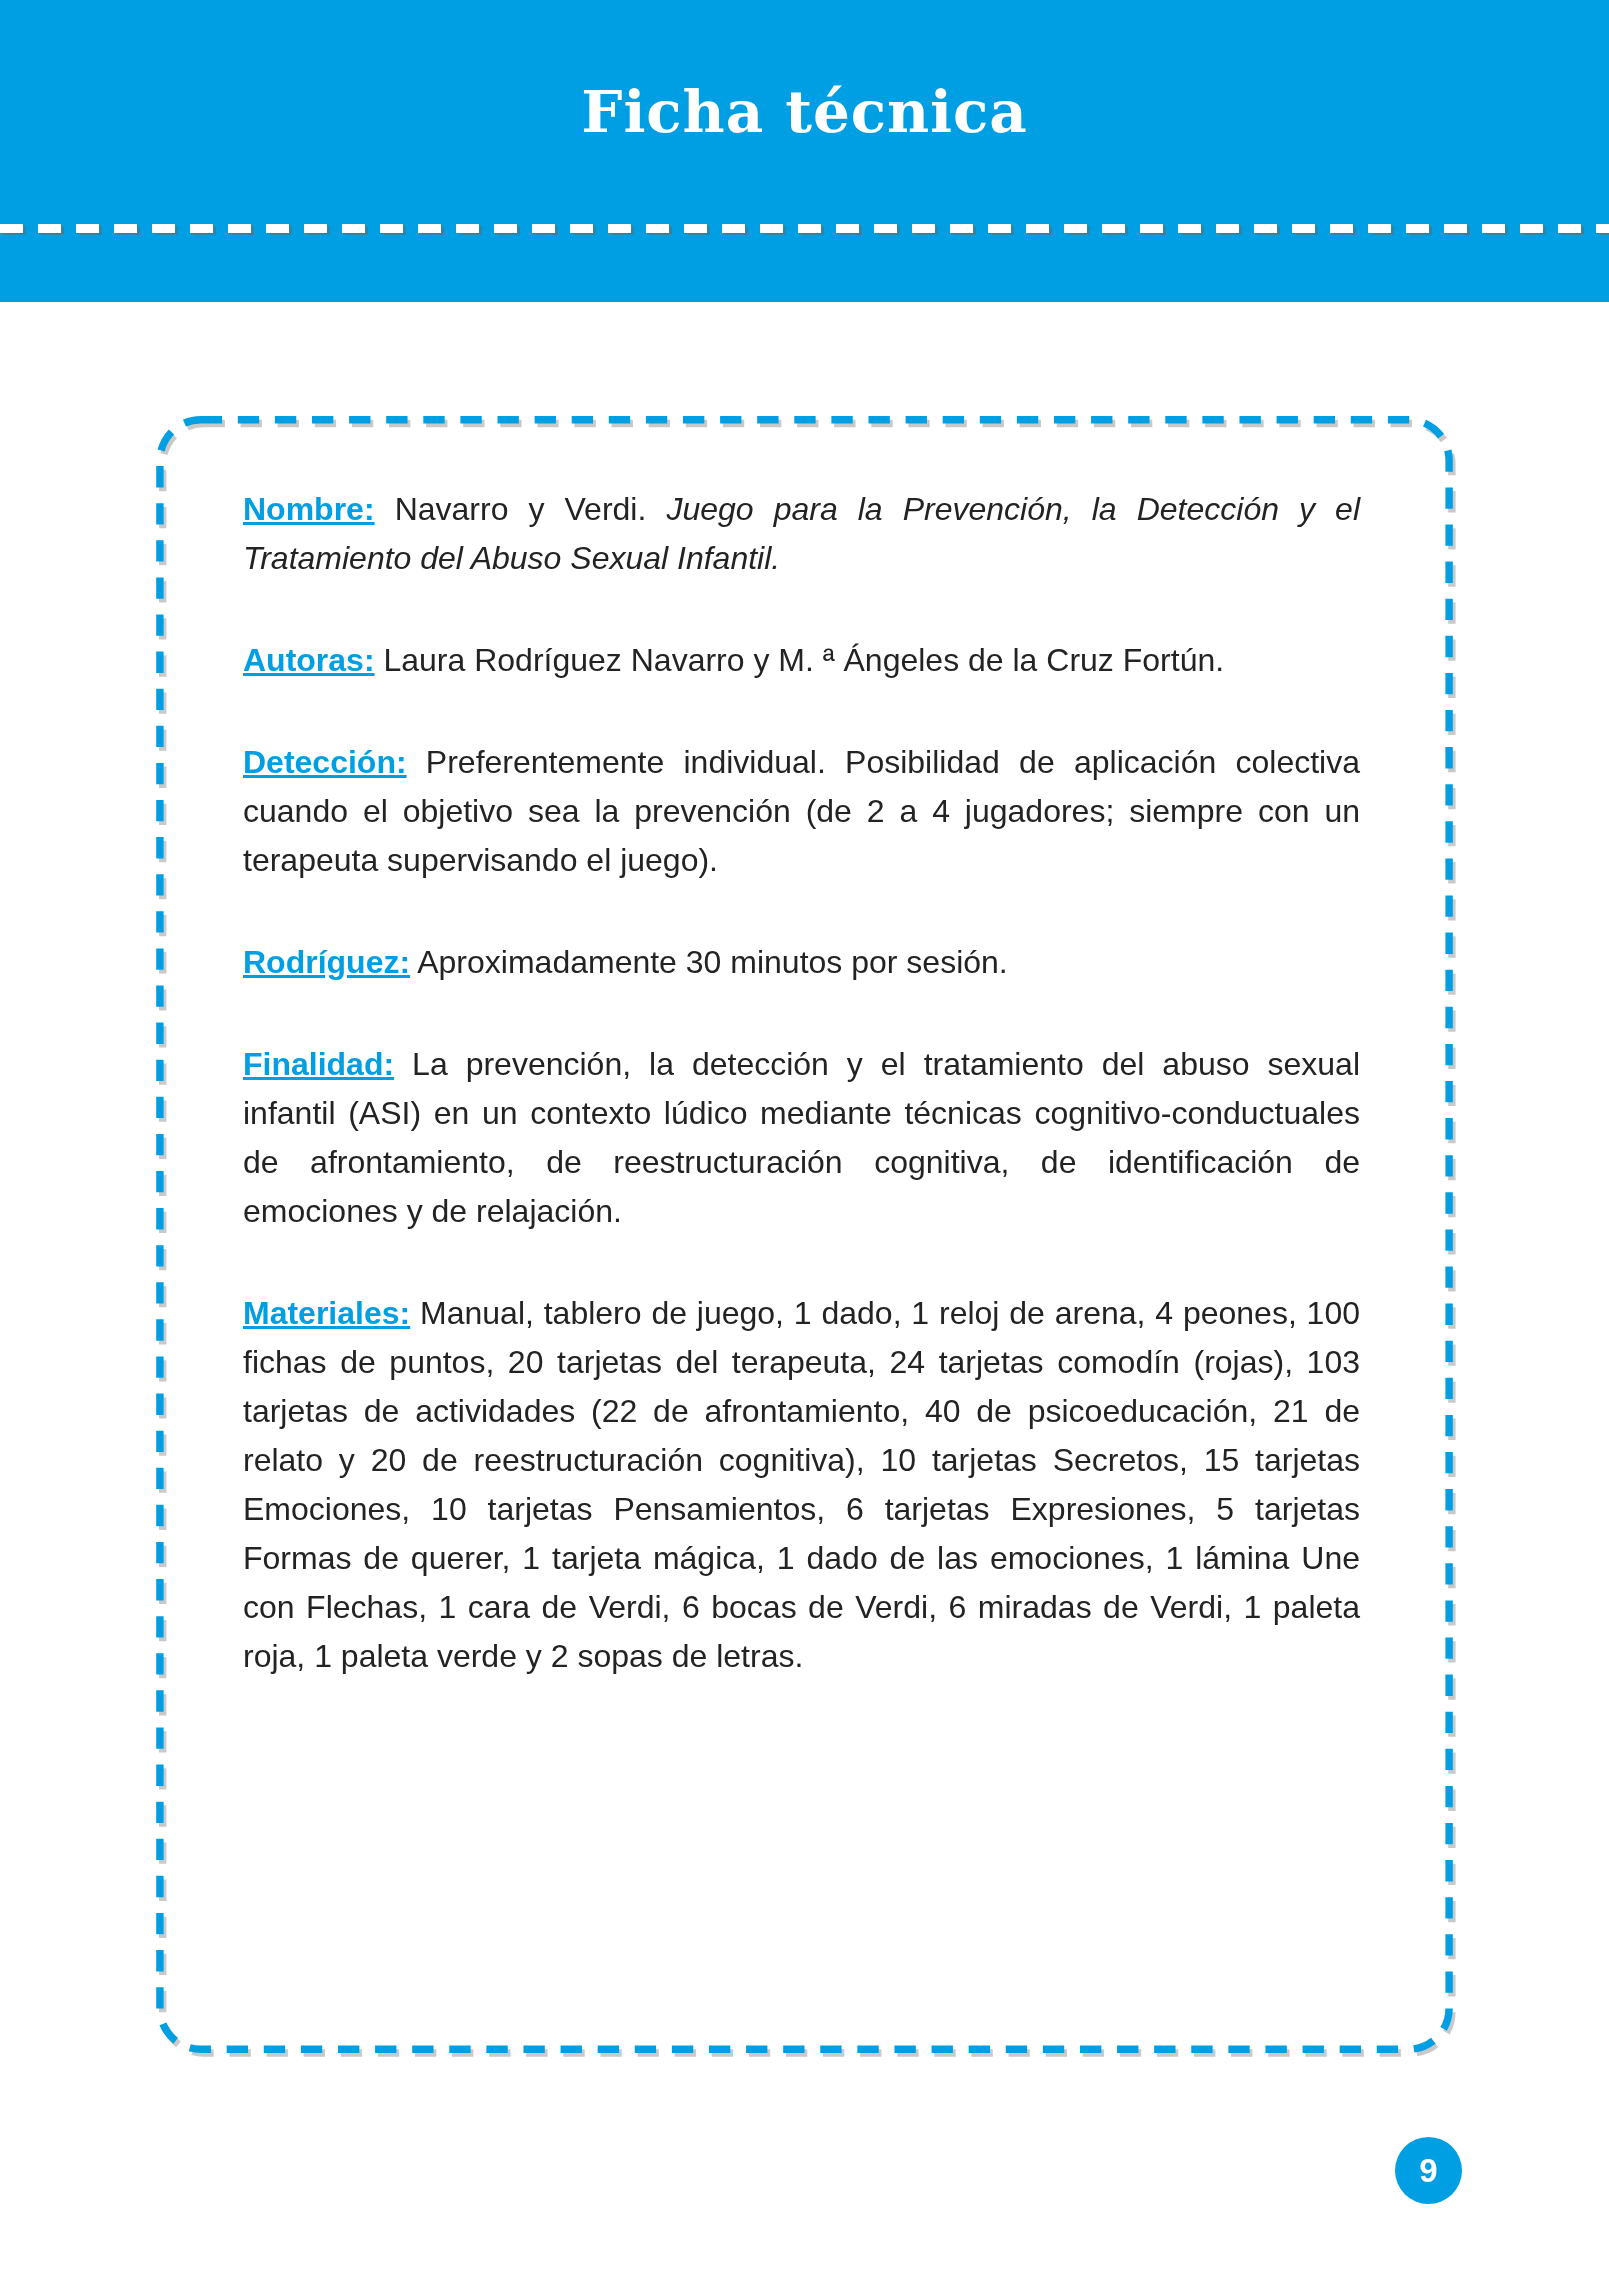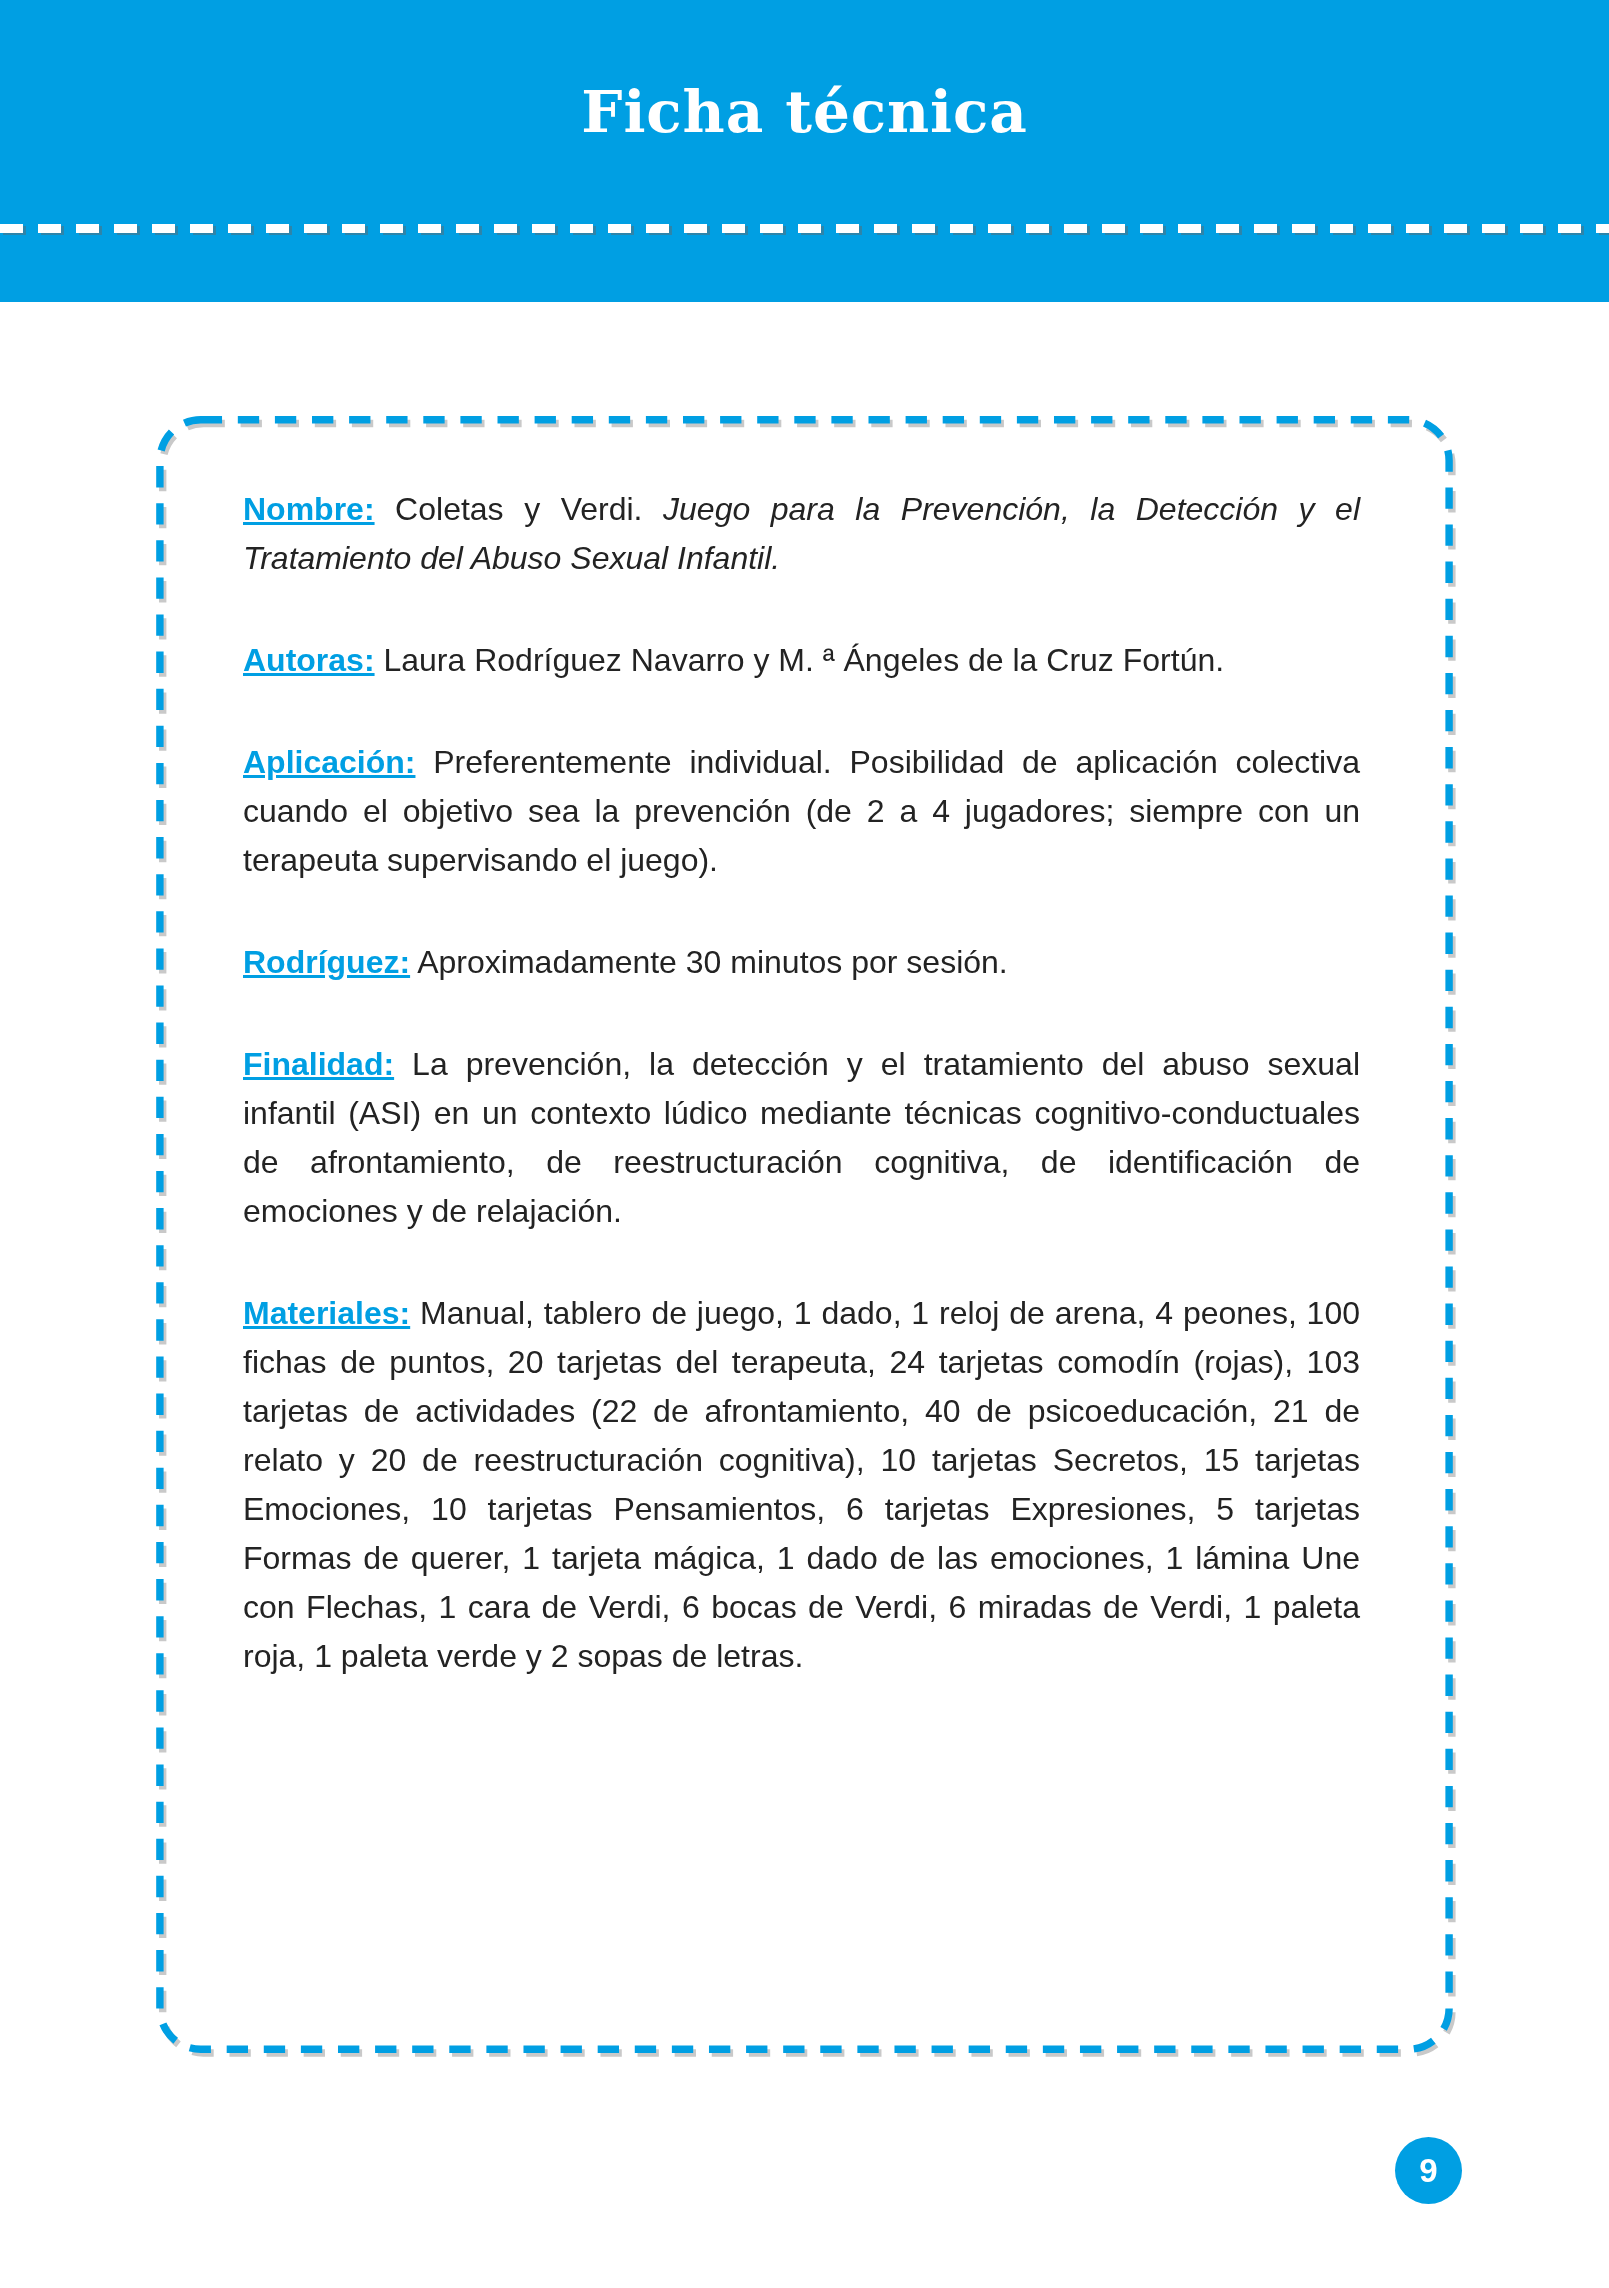--- a/index.html
+++ b/index.html
@@ -63,23 +63,23 @@
   <div class="dash-strip shadow"></div>
   <div class="dash-strip main"></div>
 </header>
 
 <section class="card">
   <svg width="1297" height="1637" aria-hidden="true" viewBox="0 0 1398 1765">
     <rect x="4" y="4" width="1390" height="1757" rx="44" ry="44" fill="none" stroke="#C9C9C9" stroke-width="8" stroke-dasharray="23 17" transform="translate(3,4)"></rect>
     <rect x="4" y="4" width="1390" height="1757" rx="44" ry="44" fill="none" stroke="#009FE3" stroke-width="8" stroke-dasharray="23 17"></rect>
   </svg>
   <div class="card-content">
-      <p class="section"><span class="label">Nombre:</span> <span class="seg-normal">Coletas y Verdi. </span><span class="seg-italic">Juego para la Prevención, la Detección y el Tratamiento del Abuso Sexual Infantil.</span></p>
+      <p class="section"><span class="label">Nombre:</span> <span class="seg-normal">Navarro y Verdi. </span><span class="seg-italic">Juego para la Prevención, la Detección y el Tratamiento del Abuso Sexual Infantil.</span></p>
       <p class="section"><span class="label">Autoras:</span> <span class="seg-normal">Laura Rodríguez Navarro y M. ª Ángeles de la Cruz Fortún.</span></p>
-      <p class="section"><span class="label">Aplicación:</span> <span class="seg-normal">Preferentemente individual. Posibilidad de aplicación colectiva cuando el objetivo sea la prevención (de 2 a 4 jugadores; siempre con un terapeuta supervisando el juego).</span></p>
+      <p class="section"><span class="label">Detección:</span> <span class="seg-normal">Preferentemente individual. Posibilidad de aplicación colectiva cuando el objetivo sea la prevención (de 2 a 4 jugadores; siempre con un terapeuta supervisando el juego).</span></p>
       <p class="section"><span class="label">Rodríguez:</span> <span class="seg-normal">Aproximadamente 30 minutos por sesión.</span></p>
       <p class="section"><span class="label">Finalidad:</span> <span class="seg-normal">La prevención, la detección y el tratamiento del abuso sexual infantil (ASI) en un contexto lúdico mediante técnicas cognitivo-conductuales de afrontamiento, de reestructuración cognitiva, de identificación de emociones y de relajación.</span></p>
       <p class="section"><span class="label">Materiales:</span> <span class="seg-normal">Manual, tablero de juego, 1 dado, 1 reloj de arena, 4 peones, 100 fichas de puntos, 20 tarjetas del terapeuta, 24 tarjetas comodín (rojas), 103 tarjetas de actividades (22 de afrontamiento, 40 de psicoeducación, 21 de relato y 20 de reestructuración cognitiva), 10 tarjetas Secretos, 15 tarjetas Emociones, 10 tarjetas Pensamientos, 6 tarjetas Expresiones, 5 tarjetas Formas de querer, 1 tarjeta mágica, 1 dado de las emociones, 1 lámina Une con Flechas, 1 cara de Verdi, 6 bocas de Verdi, 6 miradas de Verdi, 1 paleta roja, 1 paleta verde y 2 sopas de letras.</span></p>
     </div>
 </section>
 
 <div class="badge">
   <span>9</span>
 </div>
 

